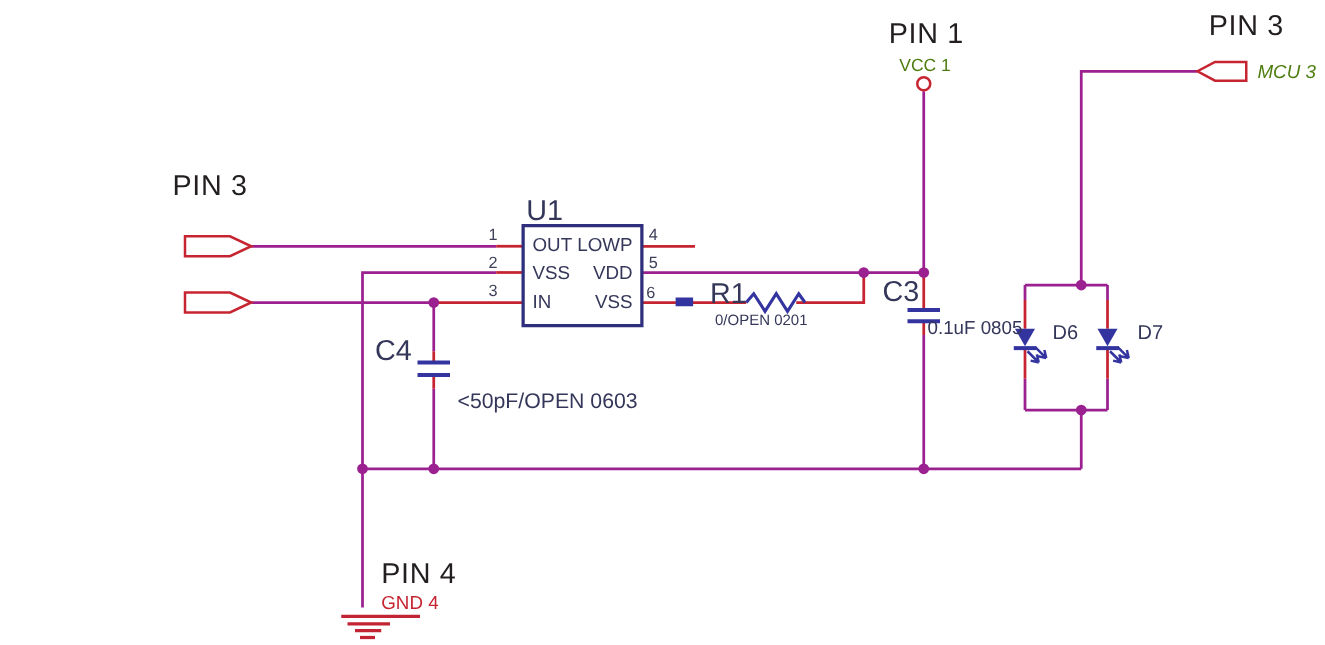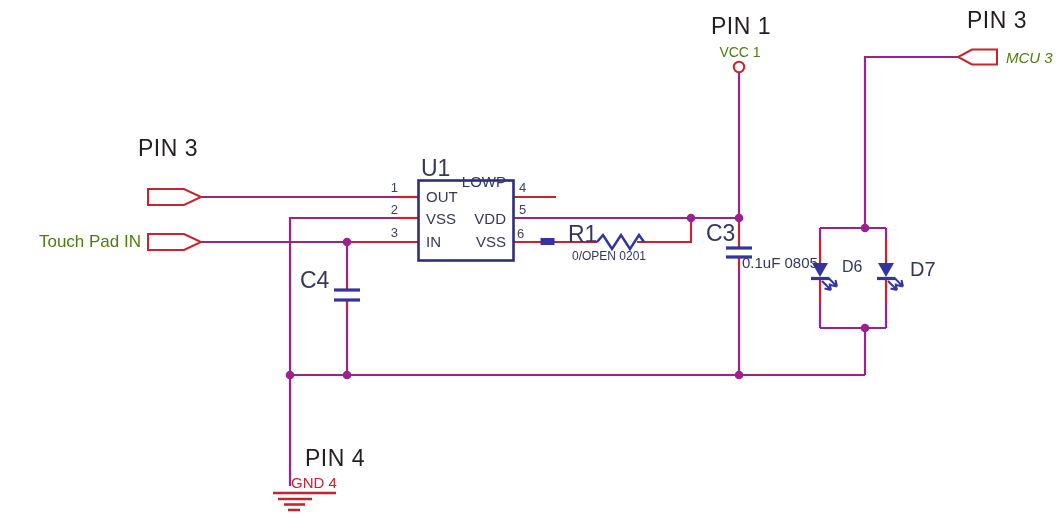--- a/index.html
+++ b/index.html
@@ -120,49 +120,49 @@
       <polygon points="878,263 894,263 886,277" fill="#3434a0"></polygon>
       <path d="M877 278.5 H895" stroke="#3434a0" stroke-width="3.2" fill="none"></path>
       <g stroke="#3434a0" stroke-width="2" fill="none">
         <path d="M888 281 L897 290 M897 290 L890.5 288.5 M897 290 L895.5 283.5"></path>
         <path d="M894 277.5 L903 286.5 M903 286.5 L896.5 285 M903 286.5 L901.5 280"></path>
       </g>
     </g>
   </svg>
 
   <div class="lbl pin-title" style="left:138px;top:136px;">PIN 3</div>
-  <div class="lbl net-lbl ta-r" style="left:0;top:233px;width:141px;font-size:17px;">Touch Pad IN</div>
 
   <div class="lbl pin-title ta-c" style="left:708px;top:14px;width:66px;">PIN 1</div>
   <div class="lbl net-lbl ta-c" style="left:709px;top:45px;width:62px;font-size:14px;">VCC 1</div>
 
   <div class="lbl pin-title ta-c" style="left:932px;top:8px;width:66px;margin-left:32px;">PIN 3</div>
   <div class="lbl net-lbl" style="left:1006px;top:50px;font-style:italic;">MCU 3</div>
 
   <div class="lbl pin-title" style="left:305px;top:446px;">PIN 4</div>
-  <div class="lbl gnd-lbl" style="left:291px;top:475px;">GND 4</div>
+  <div class="lbl gnd-lbl" style="left:305px;top:475px;">GND 4</div>
 
   <div class="lbl ref-lbl" style="left:421px;top:156px;">U1</div>
   <div class="lbl pinnum ta-r" style="left:384px;top:181px;width:14px;">1</div>
   <div class="lbl pinnum ta-r" style="left:384px;top:203px;width:14px;">2</div>
   <div class="lbl pinnum ta-r" style="left:384px;top:226px;width:14px;">3</div>
   <div class="lbl pinnum" style="left:519px;top:181px;">4</div>
   <div class="lbl pinnum" style="left:519px;top:203px;">5</div>
   <div class="lbl pinnum" style="left:517px;top:227px;">6</div>
   <div class="lbl icpin" style="left:426px;top:189px;">OUT</div>
   <div class="lbl icpin" style="left:426px;top:211px;">VSS</div>
   <div class="lbl icpin" style="left:426px;top:234px;">IN</div>
-  <div class="lbl icpin ta-r" style="left:426px;top:174px;width:80px;">LOWP</div>
+  <div class="lbl icpin ta-r" style="left:426px;top:189px;width:80px;">LOWP</div>
   <div class="lbl icpin ta-r" style="left:426px;top:211px;width:80px;">VDD</div>
   <div class="lbl icpin ta-r" style="left:426px;top:234px;width:80px;">VSS</div>
 
   <div class="lbl ref-lbl" style="left:536px;top:222px;margin-left:32px;">R1</div>
   <div class="lbl val-lbl" style="left:572px;top:250px;">0/OPEN 0201</div>
 
   <div class="lbl ref-lbl" style="left:706px;top:221px;">C3</div>
   <div class="lbl val-lbl" style="left:742px;top:255px;font-size:15px;">0.1uF 0805</div>
 
   <div class="lbl ref-lbl" style="left:300px;top:268px;">C4</div>
+  <div class="lbl val-lbl" style="left:366px;top:312px;font-size:17px;">&lt;50pF/OPEN 0603</div>
 
   <div class="lbl ref-lbl" style="left:842px;top:258px;font-size:16px;">D6</div>
-  <div class="lbl ref-lbl" style="left:910px;top:258px;font-size:20px;">D7</div>
+  <div class="lbl ref-lbl" style="left:910px;top:258px;font-size:16px;">D7</div>
 
 </div>
 
 </body></html>

